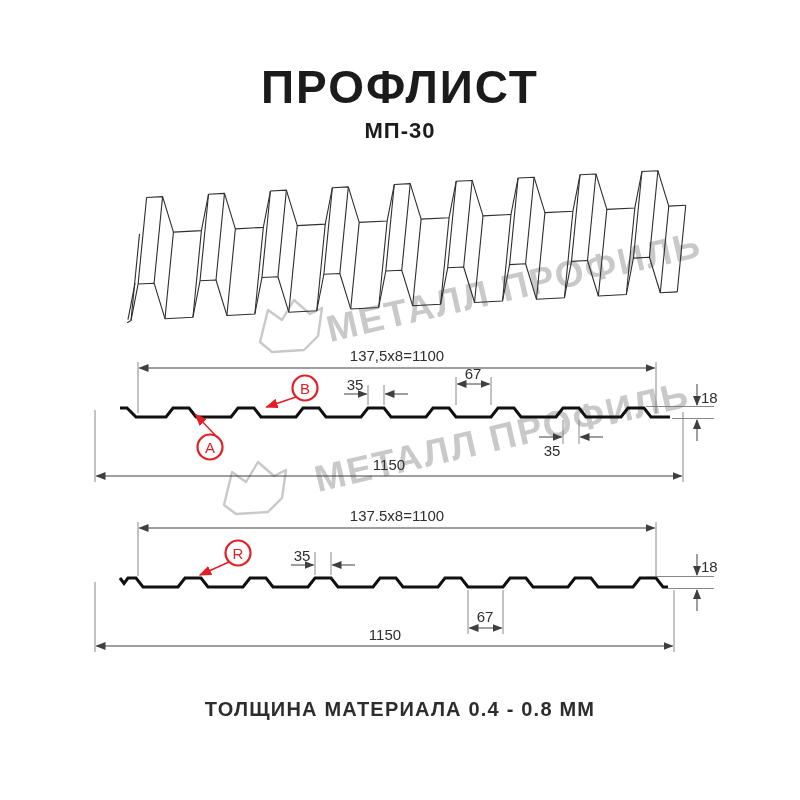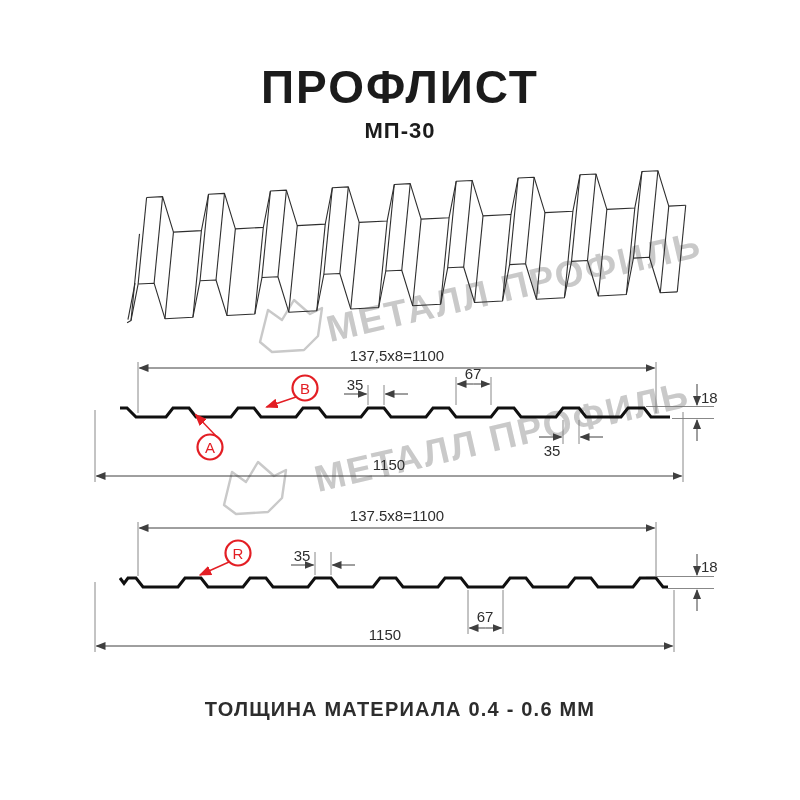--- a/index.html
+++ b/index.html
@@ -183,14 +183,14 @@
       <text class="dimtext" x="385" y="640" text-anchor="middle">1150</text>
 
       <g>
         <line class="redleader" x1="229" y1="562" x2="200" y2="575" marker-end="url(#arred)"></line>
         <circle class="redmark" cx="238" cy="553" r="12.5"></circle>
         <text class="redletter" x="238" y="558.5" text-anchor="middle">R</text>
       </g>
     </g>
   </svg>
 
-  <div class="footer">ТОЛЩИНА МАТЕРИАЛА 0.4 - 0.6 ММ</div>
+  <div class="footer">ТОЛЩИНА МАТЕРИАЛА 0.4 - 0.8 ММ</div>
 </div>
 
 </body></html>

